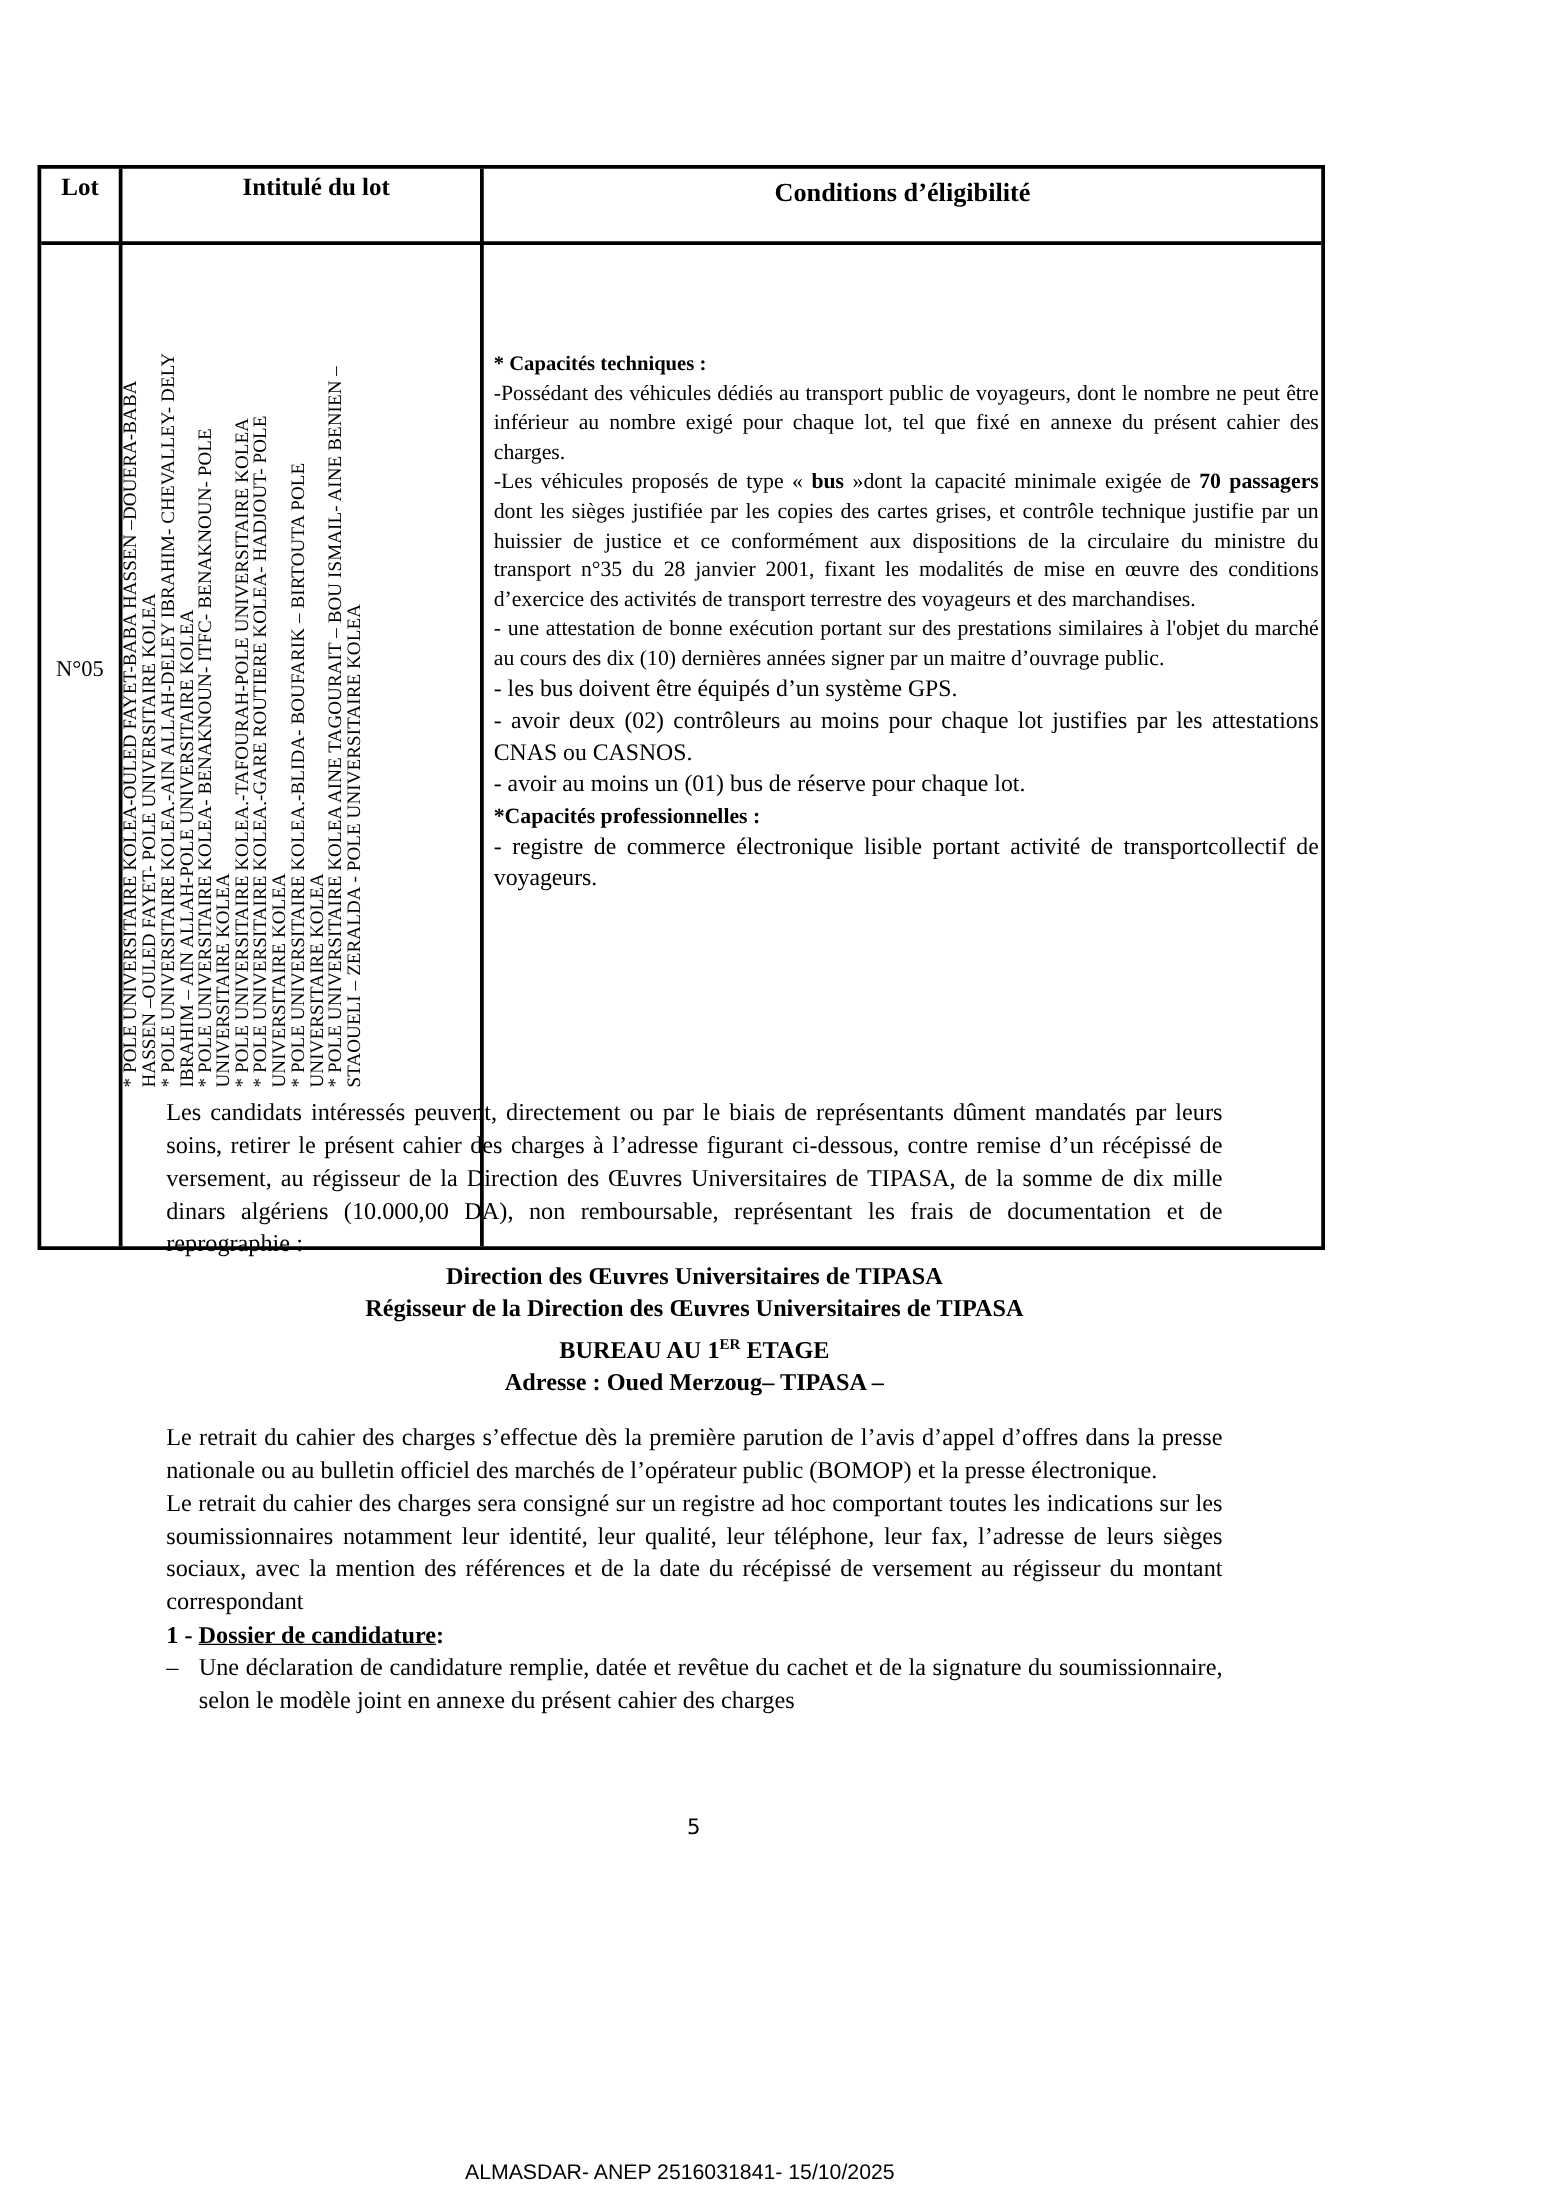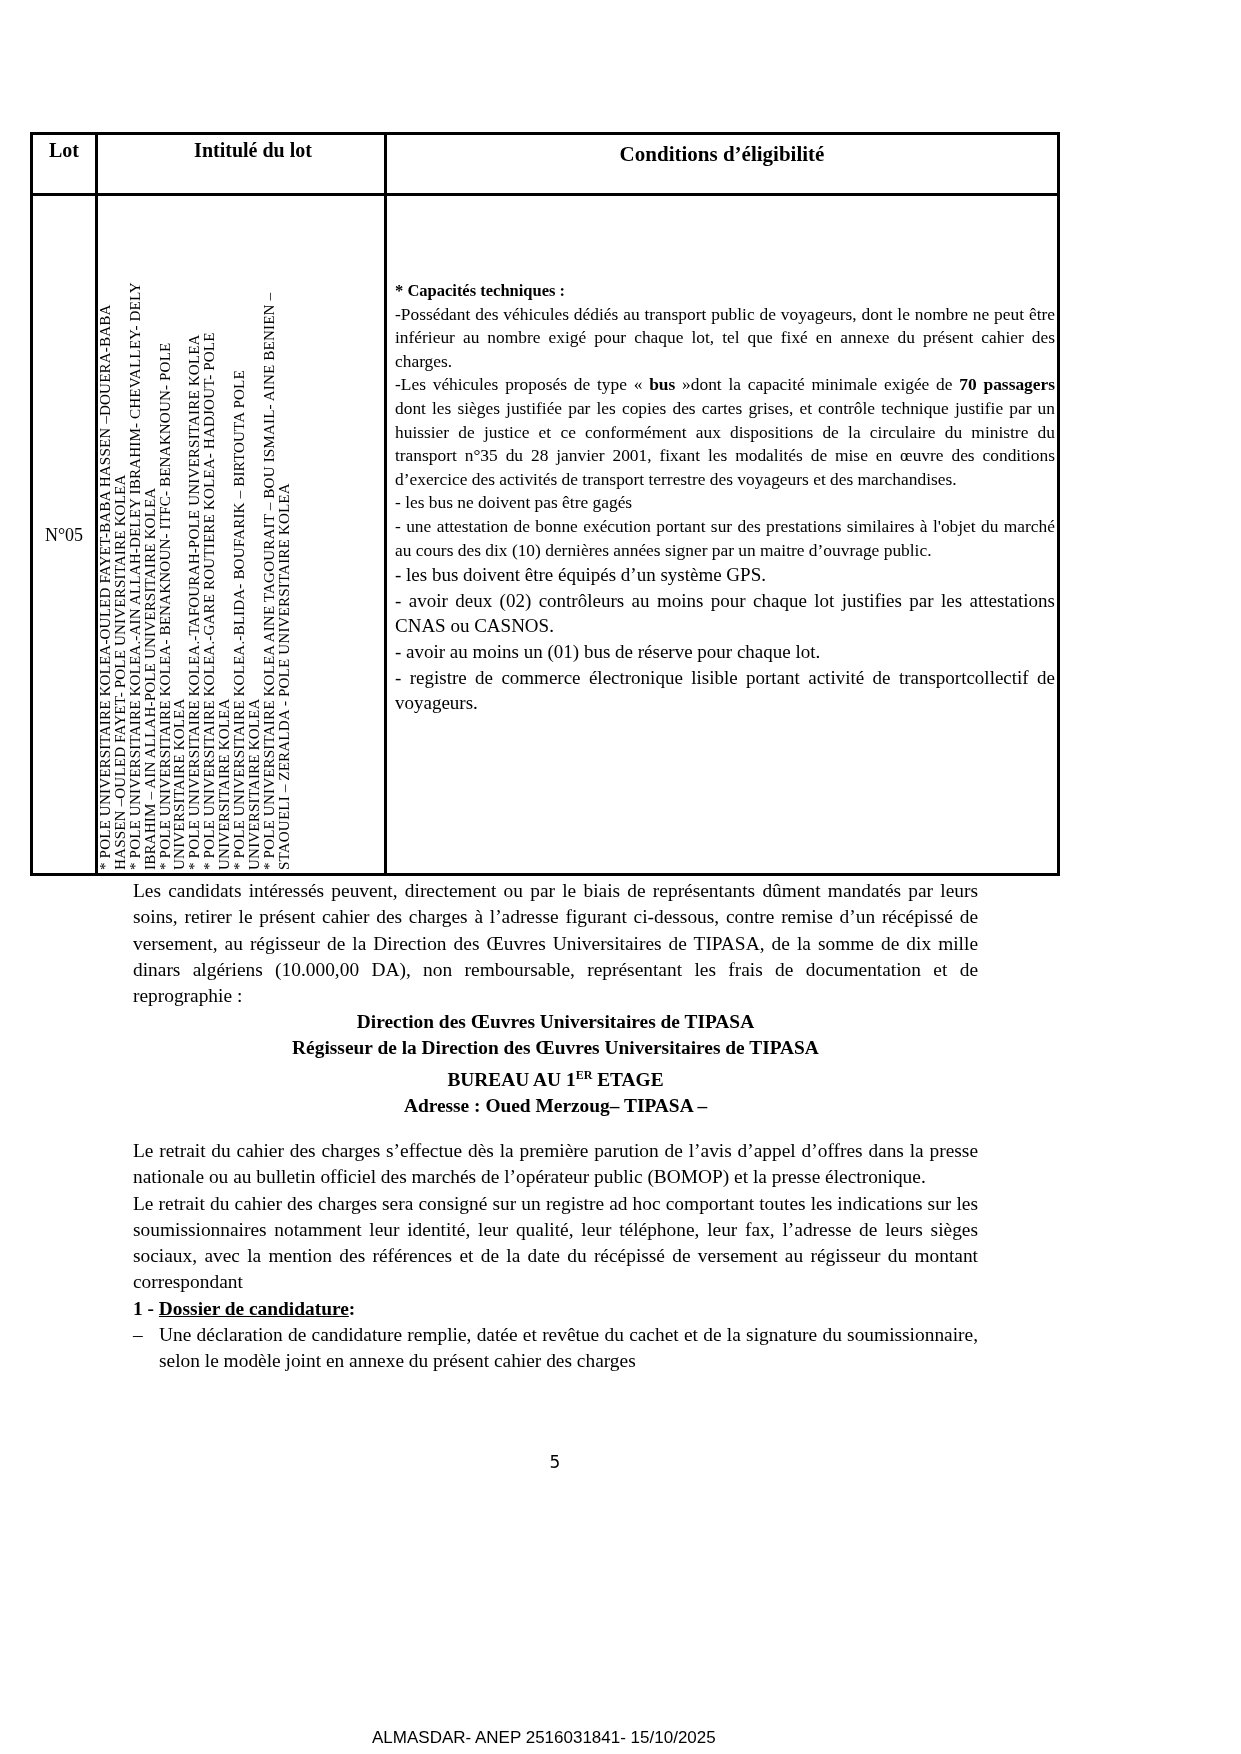--- a/index.html
+++ b/index.html
@@ -1,18 +1,18 @@
 <!DOCTYPE html>
 <html><head>
 <meta charset="utf-8">
 <style>
   html, body { margin: 0; padding: 0; background: #ffffff; }
   body { width: 1241px; height: 1754px; position: relative; font-family: "Liberation Serif", "DejaVu Serif", serif; color: #000; overflow: hidden; }
 
-  .lot-table { position: absolute; left: 30px; top: 132px; width: 1030px; height: 744px; border: 3px solid #000; box-sizing: border-box; }
+  .lot-table { position: absolute; left: 30px; top: 132px; width: 1030px; height: 868px; border: 3px solid #000; box-sizing: border-box; }
   .col-line { position: absolute; top: 0; bottom: 0; width: 3px; background: #000; }
   .col-line.c1 { left: 62px; }
   .col-line.c2 { left: 351px; }
   .row-line { position: absolute; left: 0; right: 0; top: 58px; height: 3px; background: #000; }
 
   .hdr { position: absolute; top: 4px; font-weight: bold; text-align: center; }
   .hdr.lot { left: 0; width: 62px; font-size: 20px; }
   .hdr.title { left: 65px; width: 286px; font-size: 20px; padding-left: 12px; }
   .hdr.cond { left: 354px; right: 0; font-size: 21px; line-height: 30px; top: 4px; }
 
@@ -73,25 +73,25 @@
       <div class="vt-line">UNIVERSITAIRE KOLEA</div>
       <div class="vt-line">* POLE UNIVERSITAIRE KOLEA AINE TAGOURAIT – BOU ISMAIL- AINE BENIEN –</div>
       <div class="vt-line">STAOUELI – ZERALDA - POLE UNIVERSITAIRE KOLEA</div>
     </div>
   </div>
 
   <div class="conditions">
     <p class="bold small-b">* Capacités techniques :</p>
     <p>-Possédant des véhicules dédiés au transport public de voyageurs, dont le nombre ne peut être inférieur au nombre exigé pour chaque lot, tel que fixé en annexe du présent cahier des charges.</p>
     <p><span>-Les véhicules proposés de type « </span><span class="bold">bus</span><span> »dont la capacité minimale exigée de </span><span class="bold">70 passagers</span><span> dont les sièges justifiée par les copies des cartes grises, et contrôle technique justifie par un huissier de justice et ce conformément aux dispositions de la circulaire du ministre du transport n°35 du 28 janvier 2001, fixant les modalités de mise en œuvre des conditions d’exercice des activités de transport terrestre des voyageurs et des marchandises.</span></p>
-    <p>- les bus ne doivent pas être gagés</p>
     <p>- une attestation de bonne exécution portant sur des prestations similaires à l'objet du marché au cours des dix (10) dernières années signer par un maitre d’ouvrage public.</p>
     <p class="big">- les bus doivent être équipés d’un système GPS.</p>
     <p class="big">- avoir deux (02) contrôleurs au moins pour chaque lot justifies par les attestations CNAS ou CASNOS.</p>
     <p class="big">- avoir au moins un (01) bus de réserve pour chaque lot.</p>
+    <p class="bold">*Capacités professionnelles :</p>
     <p class="big">- registre de commerce électronique lisible portant activité de transportcollectif de voyageurs.</p>
   </div>
 </div>
 
 <div class="body-text" style="top:878px;">
   <p>Les candidats intéressés peuvent, directement ou par le biais de représentants dûment mandatés par leurs soins, retirer le présent cahier des charges à l’adresse figurant ci-dessous, contre remise d’un récépissé de versement, au régisseur de la Direction des Œuvres Universitaires de TIPASA, de la somme de dix mille dinars algériens (10.000,00 DA), non remboursable, représentant les frais de documentation et de reprographie :</p>
 </div>
 
 <div class="centered" style="top:1009px;">
   <div>Direction des Œuvres Universitaires de TIPASA</div>

